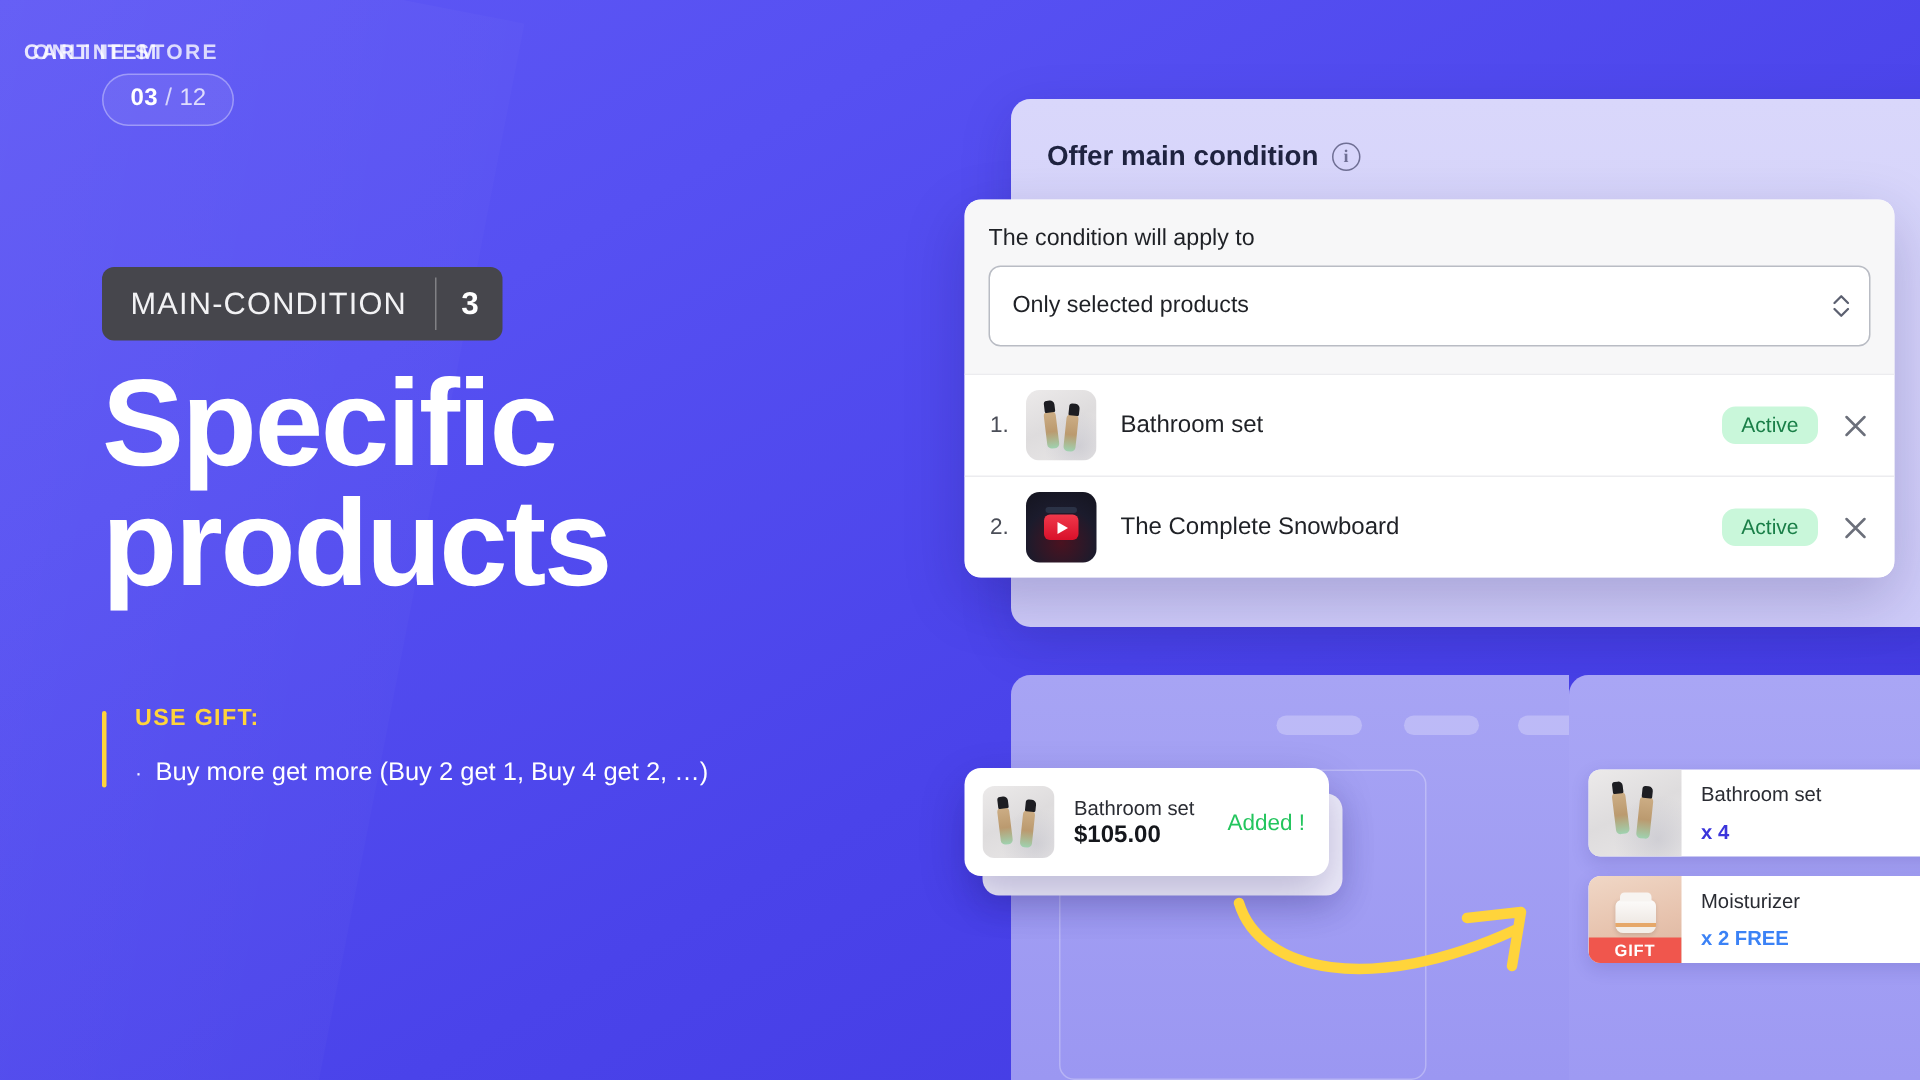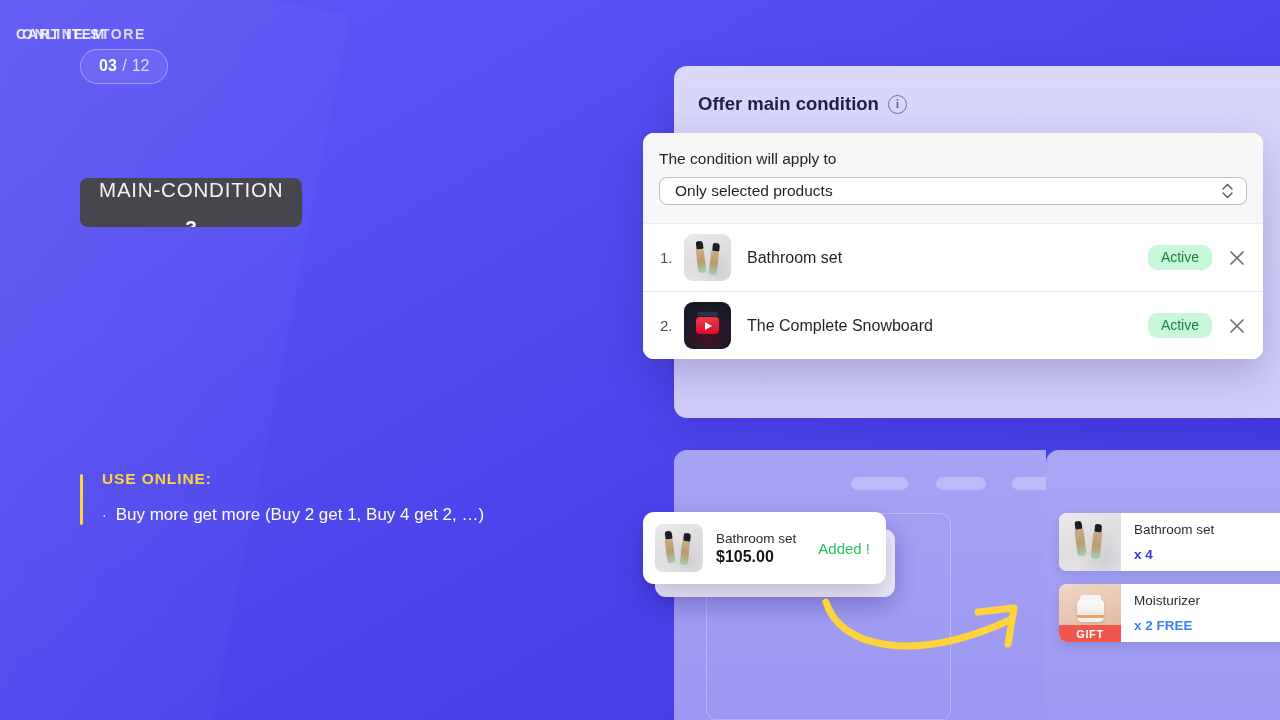--- a/index.html
+++ b/index.html
@@ -18,21 +18,21 @@
   #bg-band {
     position: absolute; top: -10%; left: -8%;
     width: 460px; height: 130%;
     background: linear-gradient(90deg, rgba(255,255,255,0.055), rgba(255,255,255,0.02));
     transform: rotate(11deg);
     transform-origin: top left;
     pointer-events: none;
   }
 
   
-  #left { position: absolute; left: 16px; top: 0; width: 640px; height: 520px; }
+  #left { position: absolute; left: 4px; top: 0; width: 640px; height: 520px; }
 
   .pill {
     position: absolute; left: 64px; top: 49px;
     display: flex; align-items: center; gap: 2px;
     padding: 7px 18px 8px;
     border: 1px solid rgba(255,255,255,0.34);
     border-radius: 999px;
     background: rgba(255,255,255,0.07);
     color: #fff;
     font-size: 16px;
@@ -41,21 +41,20 @@
   .pill .sep { opacity: .72; margin: 0 3px; font-weight: 300; }
   .pill .tot { opacity: .78; }
 
   .tagbadge {
     position: absolute; left: 64px; top: 178px;
     display: flex; align-items: stretch;
     background: #46464c;
     border-radius: 8px;
     overflow: hidden;
     height: 49px;
-    flex-direction: column;
   }
   .tagbadge .tb-label {
     display: flex; align-items: center;
     padding: 0 19px;
     color: #f2f2f4;
     font-size: 20.5px;
     font-weight: 500;
     letter-spacing: .8px;
   }
   .tagbadge .tb-div { width: 1px; background: rgba(255,255,255,.32); margin: 7px 0; }
@@ -115,21 +114,21 @@
     position: absolute; left: 643px; top: 133px; width: 620px;
     border-radius: 11px;
     background: #fff;
     box-shadow: 0 14px 40px rgba(25,15,90,.22);
     overflow: hidden;
   }
   .cc-top { background: #f7f7f8; padding: 17px 16px 18px; }
   .cc-apply { font-size: 15.5px; color: #1f2126; }
   .cc-sel-label { margin-top: 19px; font-size: 14.5px; color: #30323a; }
   .cc-select {
-    margin-top: 9px; height: 28px;
+    margin-top: 9px; height: 54px;
     border: 1px solid #b9bcc4; border-radius: 8px;
     background: #fff;
     display: flex; align-items: center; justify-content: space-between;
     padding: 0 13px 0 15px;
     font-size: 15.5px; color: #1f2126;
   }
   .chev-ud { display: flex; flex-direction: column; gap: 2px; color: #5c6070; }
   .chev-ud svg { display: block; }
 
   .prow {
@@ -296,23 +295,27 @@
     <span class="sep">/</span>
     <span class="tot">12</span>
   </div>
 
   <div class="tagbadge">
     <div class="tb-label">MAIN-CONDITION</div>
     <div class="tb-div"></div>
     <div class="tb-num">3</div>
   </div>
 
+  <h1 class="headline">
+    <span class="l1">Specific</span>
+    <span class="l2">products</span>
+  </h1>
 
   <div class="usecases">
-    <div class="uc-title">USE ONLINE:</div>
+    <div class="uc-title">USE GIFT:</div>
     <div class="uc-list">
       <div class="uc-item">
         <span class="uc-dot">·</span>
         <span>Buy more get more (Buy 2 get 1, Buy 4 get 2, …)</span>
       </div>
     </div>
   </div>
 
 </div>
 

